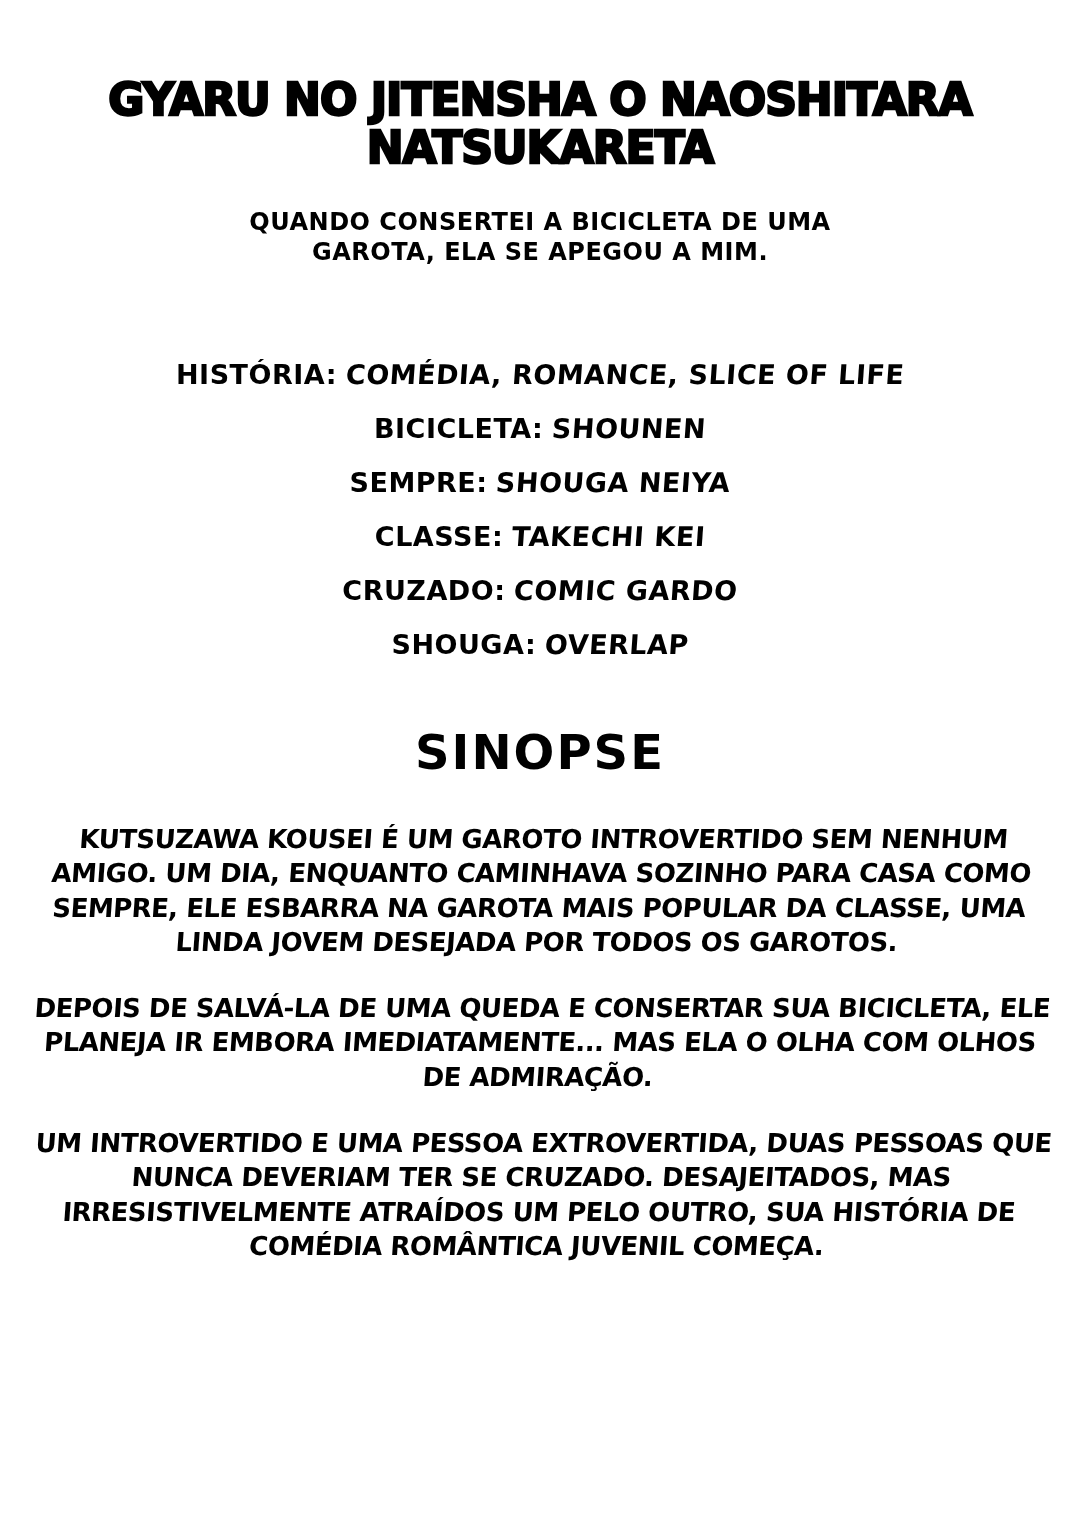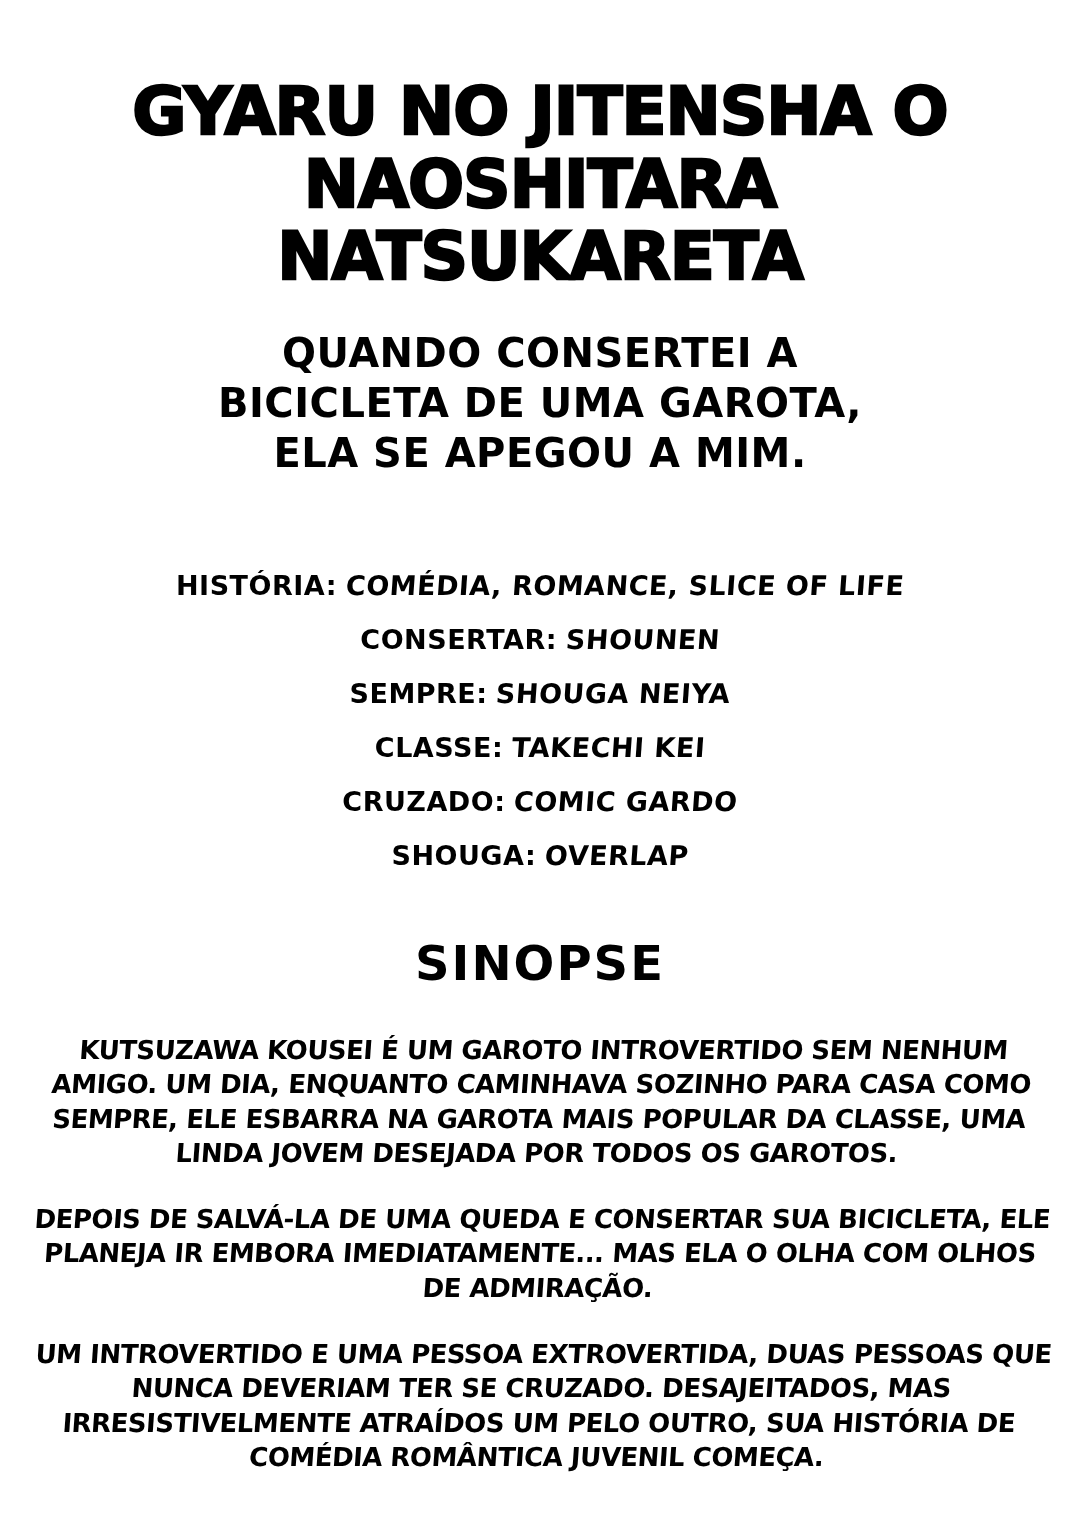--- a/index.html
+++ b/index.html
@@ -17,31 +17,31 @@
   .page {
     width: 1080px;
     height: 1536px;
     box-sizing: border-box;
     padding-top: 76px;
     text-align: center;
   }
   .title {
     margin: 0 auto 34px auto;
     max-width: 990px;
-    font-size: 66px;
+    font-size: 44px;
     font-weight: 900;
     line-height: 1.1;
     letter-spacing: -1px;
     -webkit-text-stroke: 2.5px #000000;
     text-transform: uppercase;
   }
   .subtitle {
     margin: 0 auto;
     max-width: 660px;
-    font-size: 40px;
+    font-size: 24px;
     font-weight: bold;
     line-height: 1.25;
     letter-spacing: 0.5px;
   }
   .metadata {
     margin-top: 92px;
   }
   .meta-row {
     margin: 0 auto 23px auto;
     font-size: 27px;
@@ -81,21 +81,21 @@
   <h1 class="title">GYARU NO JITENSHA O NAOSHITARA NATSUKARETA</h1>
 
   <h2 class="subtitle">QUANDO CONSERTEI A BICICLETA DE UMA GAROTA, ELA SE APEGOU A MIM.</h2>
 
   <div class="metadata">
     <div class="meta-row">
       <span class="meta-label">HISTÓRIA:</span>
       <span class="meta-value">COMÉDIA, ROMANCE, SLICE OF LIFE</span>
     </div>
     <div class="meta-row">
-      <span class="meta-label">CONSERTAR:</span>
+      <span class="meta-label">BICICLETA:</span>
       <span class="meta-value">SHOUNEN</span>
     </div>
     <div class="meta-row">
       <span class="meta-label">SEMPRE:</span>
       <span class="meta-value">SHOUGA NEIYA</span>
     </div>
     <div class="meta-row">
       <span class="meta-label">CLASSE:</span>
       <span class="meta-value">TAKECHI KEI</span>
     </div>

